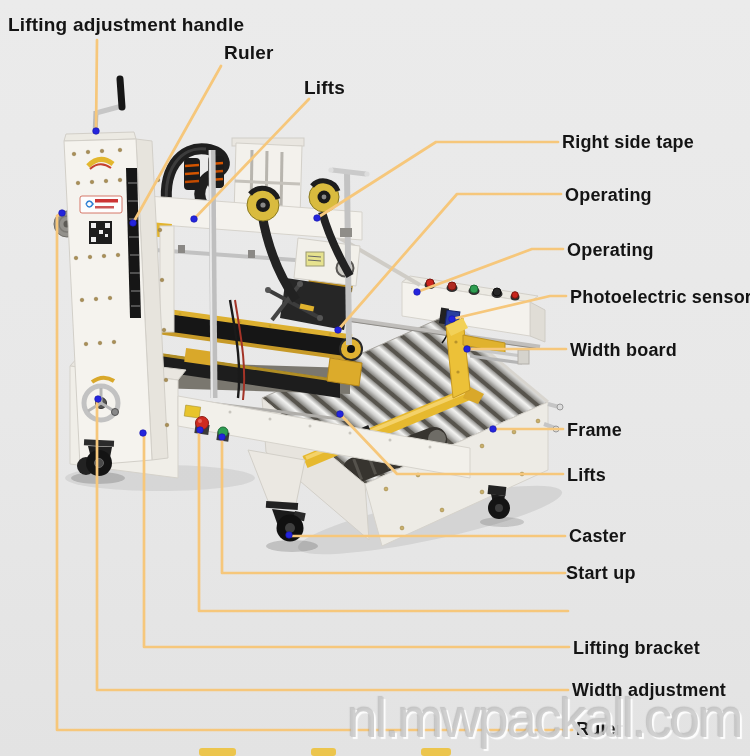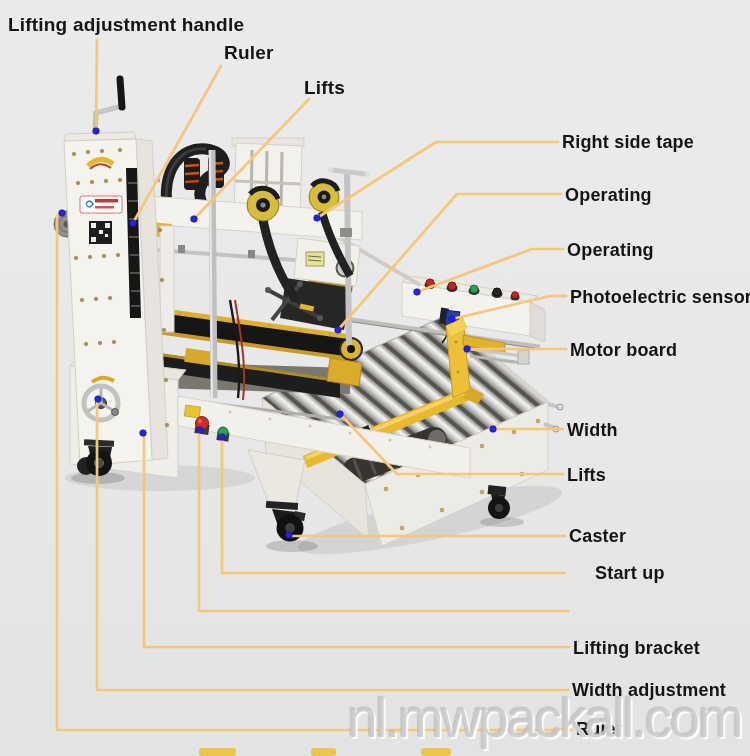--- a/index.html
+++ b/index.html
@@ -429,23 +429,23 @@
   </g>
 </svg>
 
   <div class="lbl lg" style="left:8px;top:14px">Lifting adjustment handle</div>
   <div class="lbl lg" style="left:224px;top:42px">Ruler</div>
   <div class="lbl lg" style="left:304px;top:77px">Lifts</div>
   <div class="lbl" style="left:562px;top:132px">Right side tape</div>
   <div class="lbl" style="left:565px;top:185px">Operating</div>
   <div class="lbl" style="left:567px;top:240px">Operating</div>
   <div class="lbl" style="left:570px;top:287px">Photoelectric sensor</div>
-  <div class="lbl" style="left:570px;top:340px">Motor board</div>
-  <div class="lbl" style="left:567px;top:420px">Width</div>
+  <div class="lbl" style="left:570px;top:340px">Width board</div>
+  <div class="lbl" style="left:567px;top:420px">Frame</div>
   <div class="lbl" style="left:567px;top:465px">Lifts</div>
   <div class="lbl" style="left:569px;top:526px">Caster</div>
-  <div class="lbl" style="left:595px;top:563px">Start up</div>
+  <div class="lbl" style="left:566px;top:563px">Start up</div>
   <div class="lbl" style="left:572px;top:680px">Width adjustment</div>
   <div class="lbl" style="left:573px;top:638px">Lifting bracket</div>
   <div class="lbl" style="left:576px;top:719px">Ruler</div>
 
   <div class="watermark">nl.mwpackall.com</div>
 </div>
 
 </body></html>

